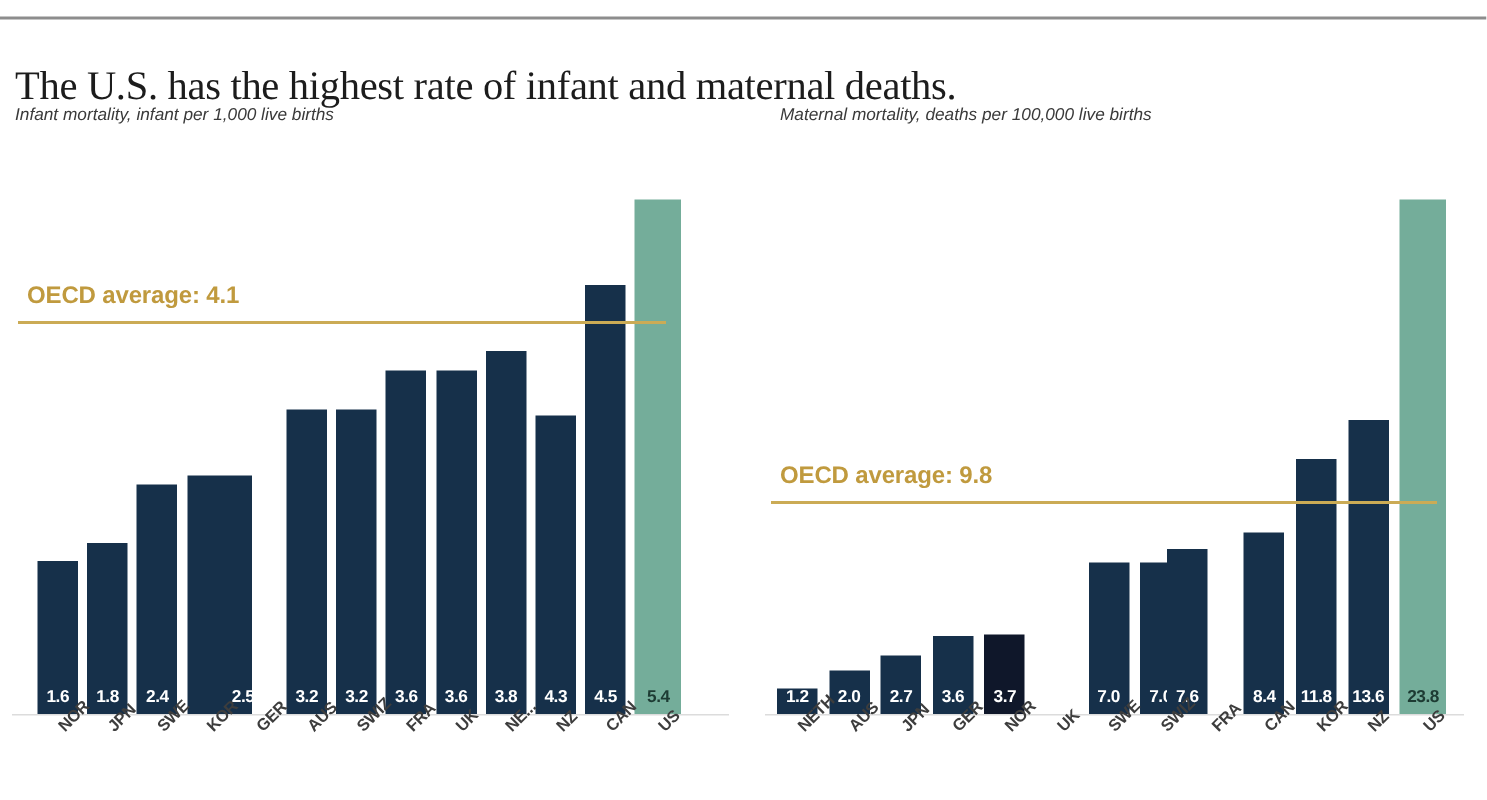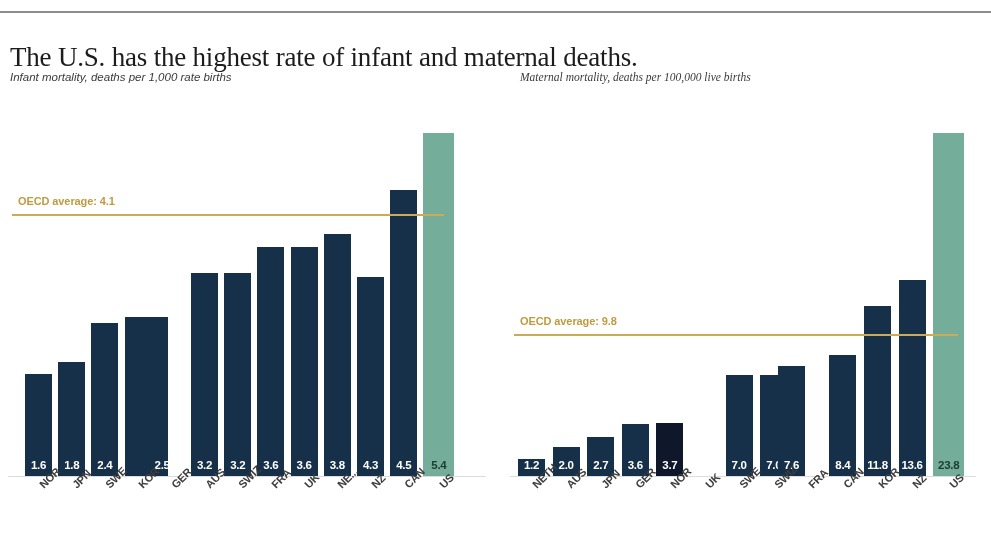--- a/index.html
+++ b/index.html
@@ -33,21 +33,21 @@
   .panel-right{left:496px;width:495px;}
   .subtitle{
     position:absolute;top:5px;
     font-size:11.5px;
     font-style:italic;
     font-weight:400;
     color:#3a3a3a;
     white-space:nowrap;
   }
   .panel-left .subtitle{left:10px;}
-  .panel-right .subtitle{left:24px;font-family:Liberation Serif, serif;}
+  .panel-right .subtitle{left:24px;}
 
   .plot{
     position:absolute;
     top:36px;
     height:375px;
   }
   .panel-left .plot{left:0;width:495px;}
   .panel-right .plot{left:0;width:495px;}
 
   .baseline{
@@ -80,21 +80,21 @@
   }
   .bar.highlight .bar-value{color:#1d3b33;}
 
   .avg-line{
     position:absolute;
     height:2px;
     background:#cbab55;
   }
   .avg-label{
     position:absolute;
-    font-size:11px;
+    font-size:16px;
     font-weight:bold;
     color:#c09a3e;
     white-space:nowrap;
     letter-spacing:-0.1px;
   }
 
   .tick{
     position:absolute;
     font-size:11px;
     font-weight:bold;
@@ -115,21 +115,21 @@
 </head>
 <body>
 
 <div class="top-rule"></div>
 
 <h1 class="headline">The U.S. has the highest rate of infant and maternal deaths.</h1>
 
 <div class="panels">
 
   <div class="panel panel-left">
-    <div class="subtitle">Infant mortality, deaths per 1,000 rate births</div>
+    <div class="subtitle">Infant mortality, infant per 1,000 live births</div>
     <div class="plot" id="plot-left">
       <div class="baseline"></div>
     <div class="bar" style="left: 25px; width: 27px; height: 102px; background: rgb(22, 48, 74);">
           <div class="bar-value">1.6</div>
         </div>
         <div class="bar" style="left: 58.2px; width: 27px; height: 114px; background: rgb(22, 48, 74);">
           <div class="bar-value">1.8</div>
         </div>
         <div class="bar" style="left: 91.4px; width: 27px; height: 153px; background: rgb(22, 48, 74);">
           <div class="bar-value">2.4</div>

